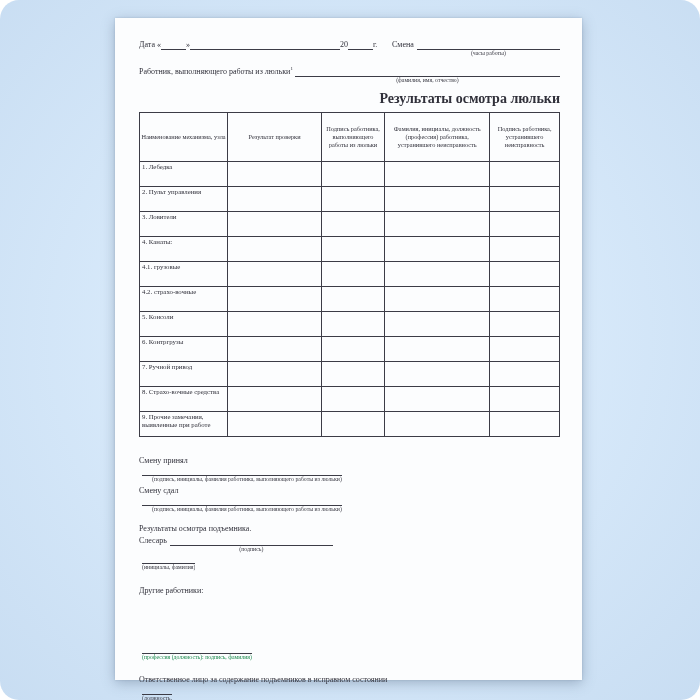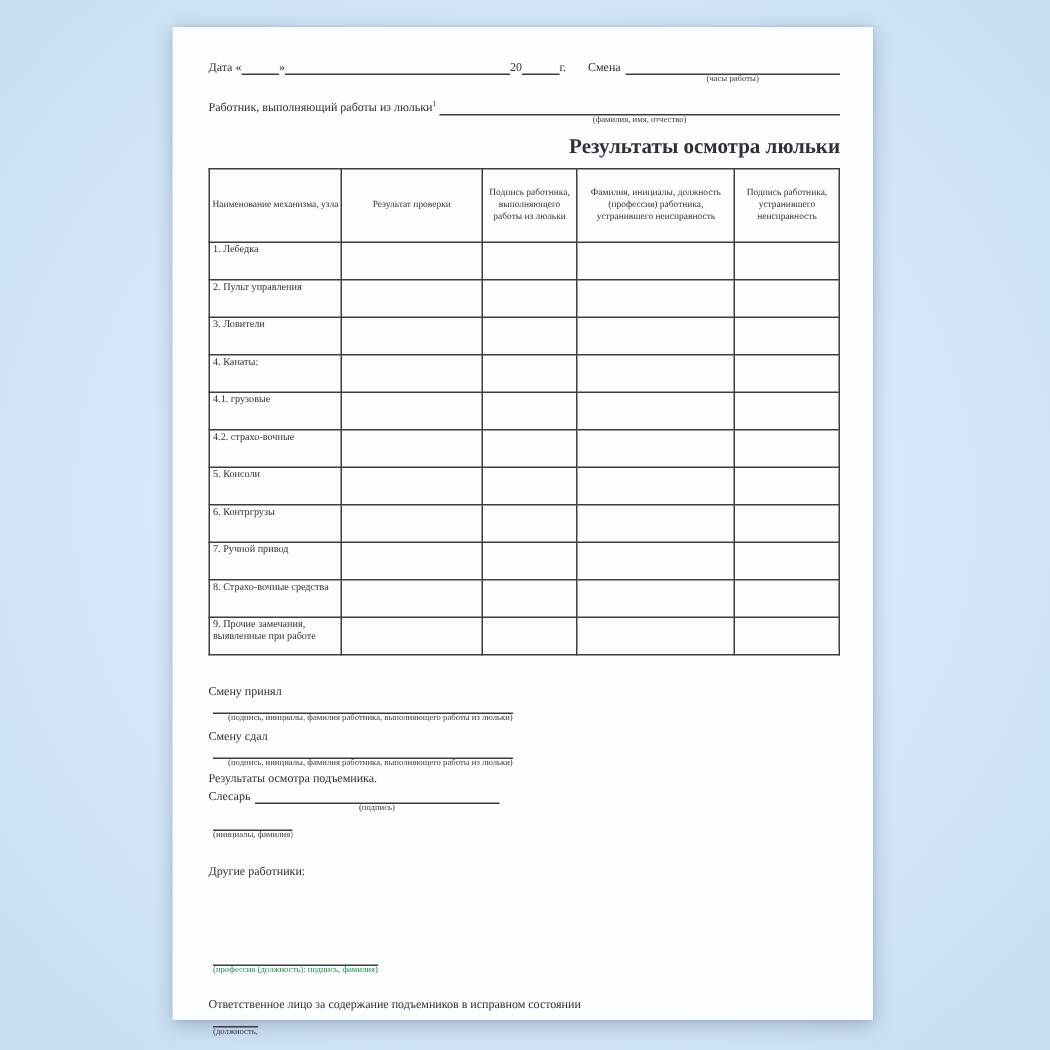--- a/index.html
+++ b/index.html
@@ -3,20 +3,21 @@
 <meta charset="utf-8">
 <style>
   html,body{margin:0;padding:0;}
   body{
     width:700px;height:700px;overflow:hidden;
     font-family:"Liberation Serif","DejaVu Serif",serif;
   }
   .canvas{
     position:relative;width:700px;height:700px;
     background:radial-gradient(circle at 50% 48%, #e2effc 0%, #d7e9fa 45%, #c8ddf2 100%);
+    border-radius:19px;
   }
   .page{
     position:absolute;left:115px;top:18px;width:467px;height:662px;
     background:#fcfdfe;
     box-shadow:0 3px 12px rgba(95,115,140,.45), 0 0 2px rgba(110,130,155,.35);
   }
   .content{
     position:absolute;inset:0;
     padding:22px 22px 4px 24px;
     font-size:8px;line-height:1.25;color:#30303a;
@@ -39,21 +40,21 @@
   .doc-title{text-align:right;font-weight:bold;font-size:14px;margin:2px 0 5px 0;}
   table{width:100%;border-collapse:collapse;table-layout:fixed;}
   col.c1{width:21%;} col.c2{width:22.3%;} col.c3{width:15.1%;} col.c4{width:25%;} col.c5{width:16.6%;}
   th{border:1px solid #3c3c46;font-weight:normal;font-size:6.3px;line-height:1.25;
      padding:2px 1px;height:44px;vertical-align:middle;text-align:center;white-space:normal;}
   td{border:1px solid #3c3c46;height:22px;vertical-align:top;padding:1px 2px;
      font-size:6.8px;line-height:1.18;white-space:normal;}
   .sign-row{margin-top:2px;flex-direction:column;}
   .sign-row .field{flex:1;margin-left:3px;}
   .accepted{margin-top:19px;}
-  .section-title{margin-bottom:1px;}
+  .section-title{margin-top:10px;margin-bottom:1px;}
   .sigleft{width:46%;display:flex;}
   .sigleft .field{flex:1;margin-left:3px;}
   .siggap{width:14px;}
   .others-row{margin-top:15px;gap:48px;}
   .resp-row{margin-top:13px;}
   .fullline-field{margin-top:3px;}
   .footnote-sep{width:132px;border-top:1px solid #3c3c46;margin-top:9px;}
   .footnote{display:flex;font-size:6.3px;line-height:1.3;margin-top:1px;white-space:nowrap;}
   .fn-marker{width:28px;padding-left:2px;}
   .page-number{font-weight:bold;font-size:8px;margin-top:3px;}
@@ -76,21 +77,21 @@
         <span class="shift-group">
           <span class="lbl">Смена</span>
           <span class="field">
             <span class="line"></span>
             <span class="cap">(часы работы)</span>
           </span>
         </span>
       </div>
 
       <div class="row worker-row">
-        <span class="lbl"><span>Работник, выполняющий работы из люльки</span><sup>1</sup></span>
+        <span class="lbl"><span>Работник, выполняющего работы из люльки</span><sup>1</sup></span>
         <span class="field">
           <span class="line"></span>
           <span class="cap">(фамилия, имя, отчество)</span>
         </span>
       </div>
 
       <div class="doc-title">Результаты осмотра люльки</div>
 
       <table>
         <colgroup>

